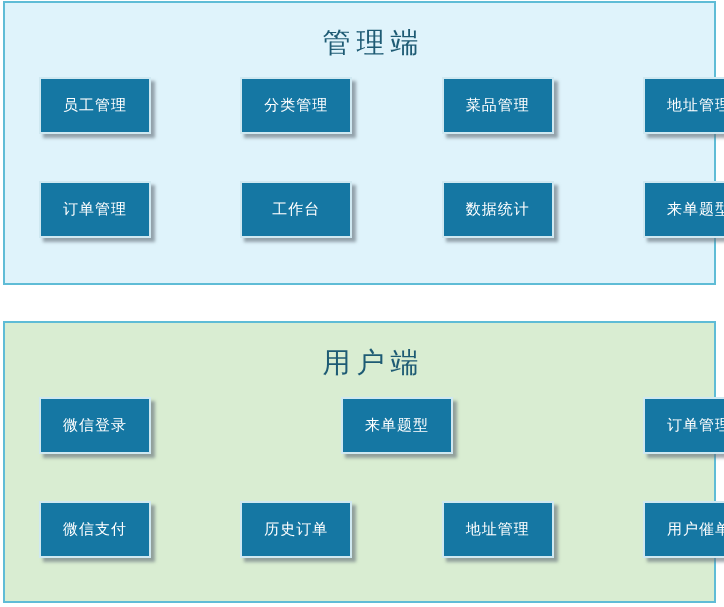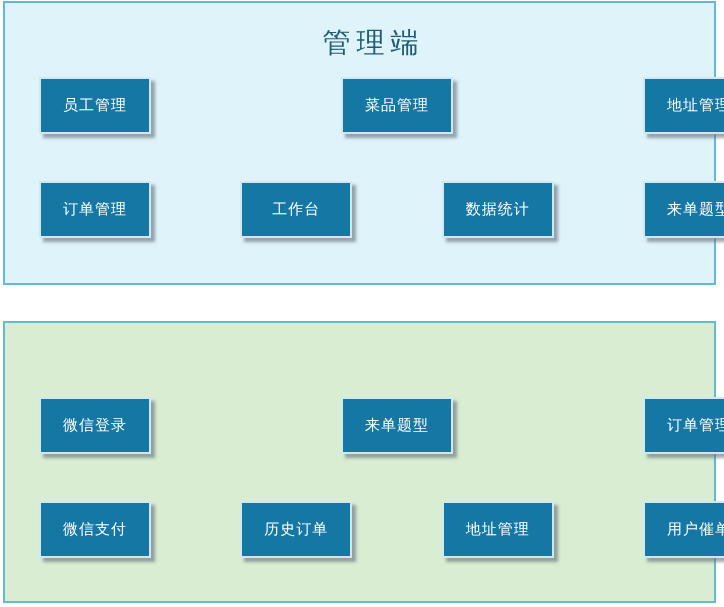--- a/index.html
+++ b/index.html
@@ -75,20 +75,23 @@
 
 <div class="canvas">
 
   <section class="panel panel-admin" style="background: rgb(223, 243, 251); border-color: rgb(95, 188, 214);">
     <h2 class="panel-title">管理端</h2>
     <div class="row row-1">
       <div class="node">
         <span class="node-label">员工管理</span>
       </div>
       <div class="node">
+        <span class="node-label">分类管理</span>
+      </div>
+      <div class="node">
         <span class="node-label">菜品管理</span>
       </div>
       <div class="node">
         <span class="node-label">地址管理</span>
       </div>
     </div>
     <div class="row row-2">
       <div class="node">
         <span class="node-label">订单管理</span>
       </div>
@@ -98,20 +101,21 @@
       <div class="node">
         <span class="node-label">数据统计</span>
       </div>
       <div class="node">
         <span class="node-label">来单题型</span>
       </div>
     </div>
   </section>
 
   <section class="panel panel-user" style="background: rgb(217, 237, 210); border-color: rgb(95, 188, 214);">
+    <h2 class="panel-title">用户端</h2>
     <div class="row row-1">
       <div class="node">
         <span class="node-label">微信登录</span>
       </div>
       <div class="node">
         <span class="node-label">来单题型</span>
       </div>
       <div class="node">
         <span class="node-label">订单管理</span>
       </div>

